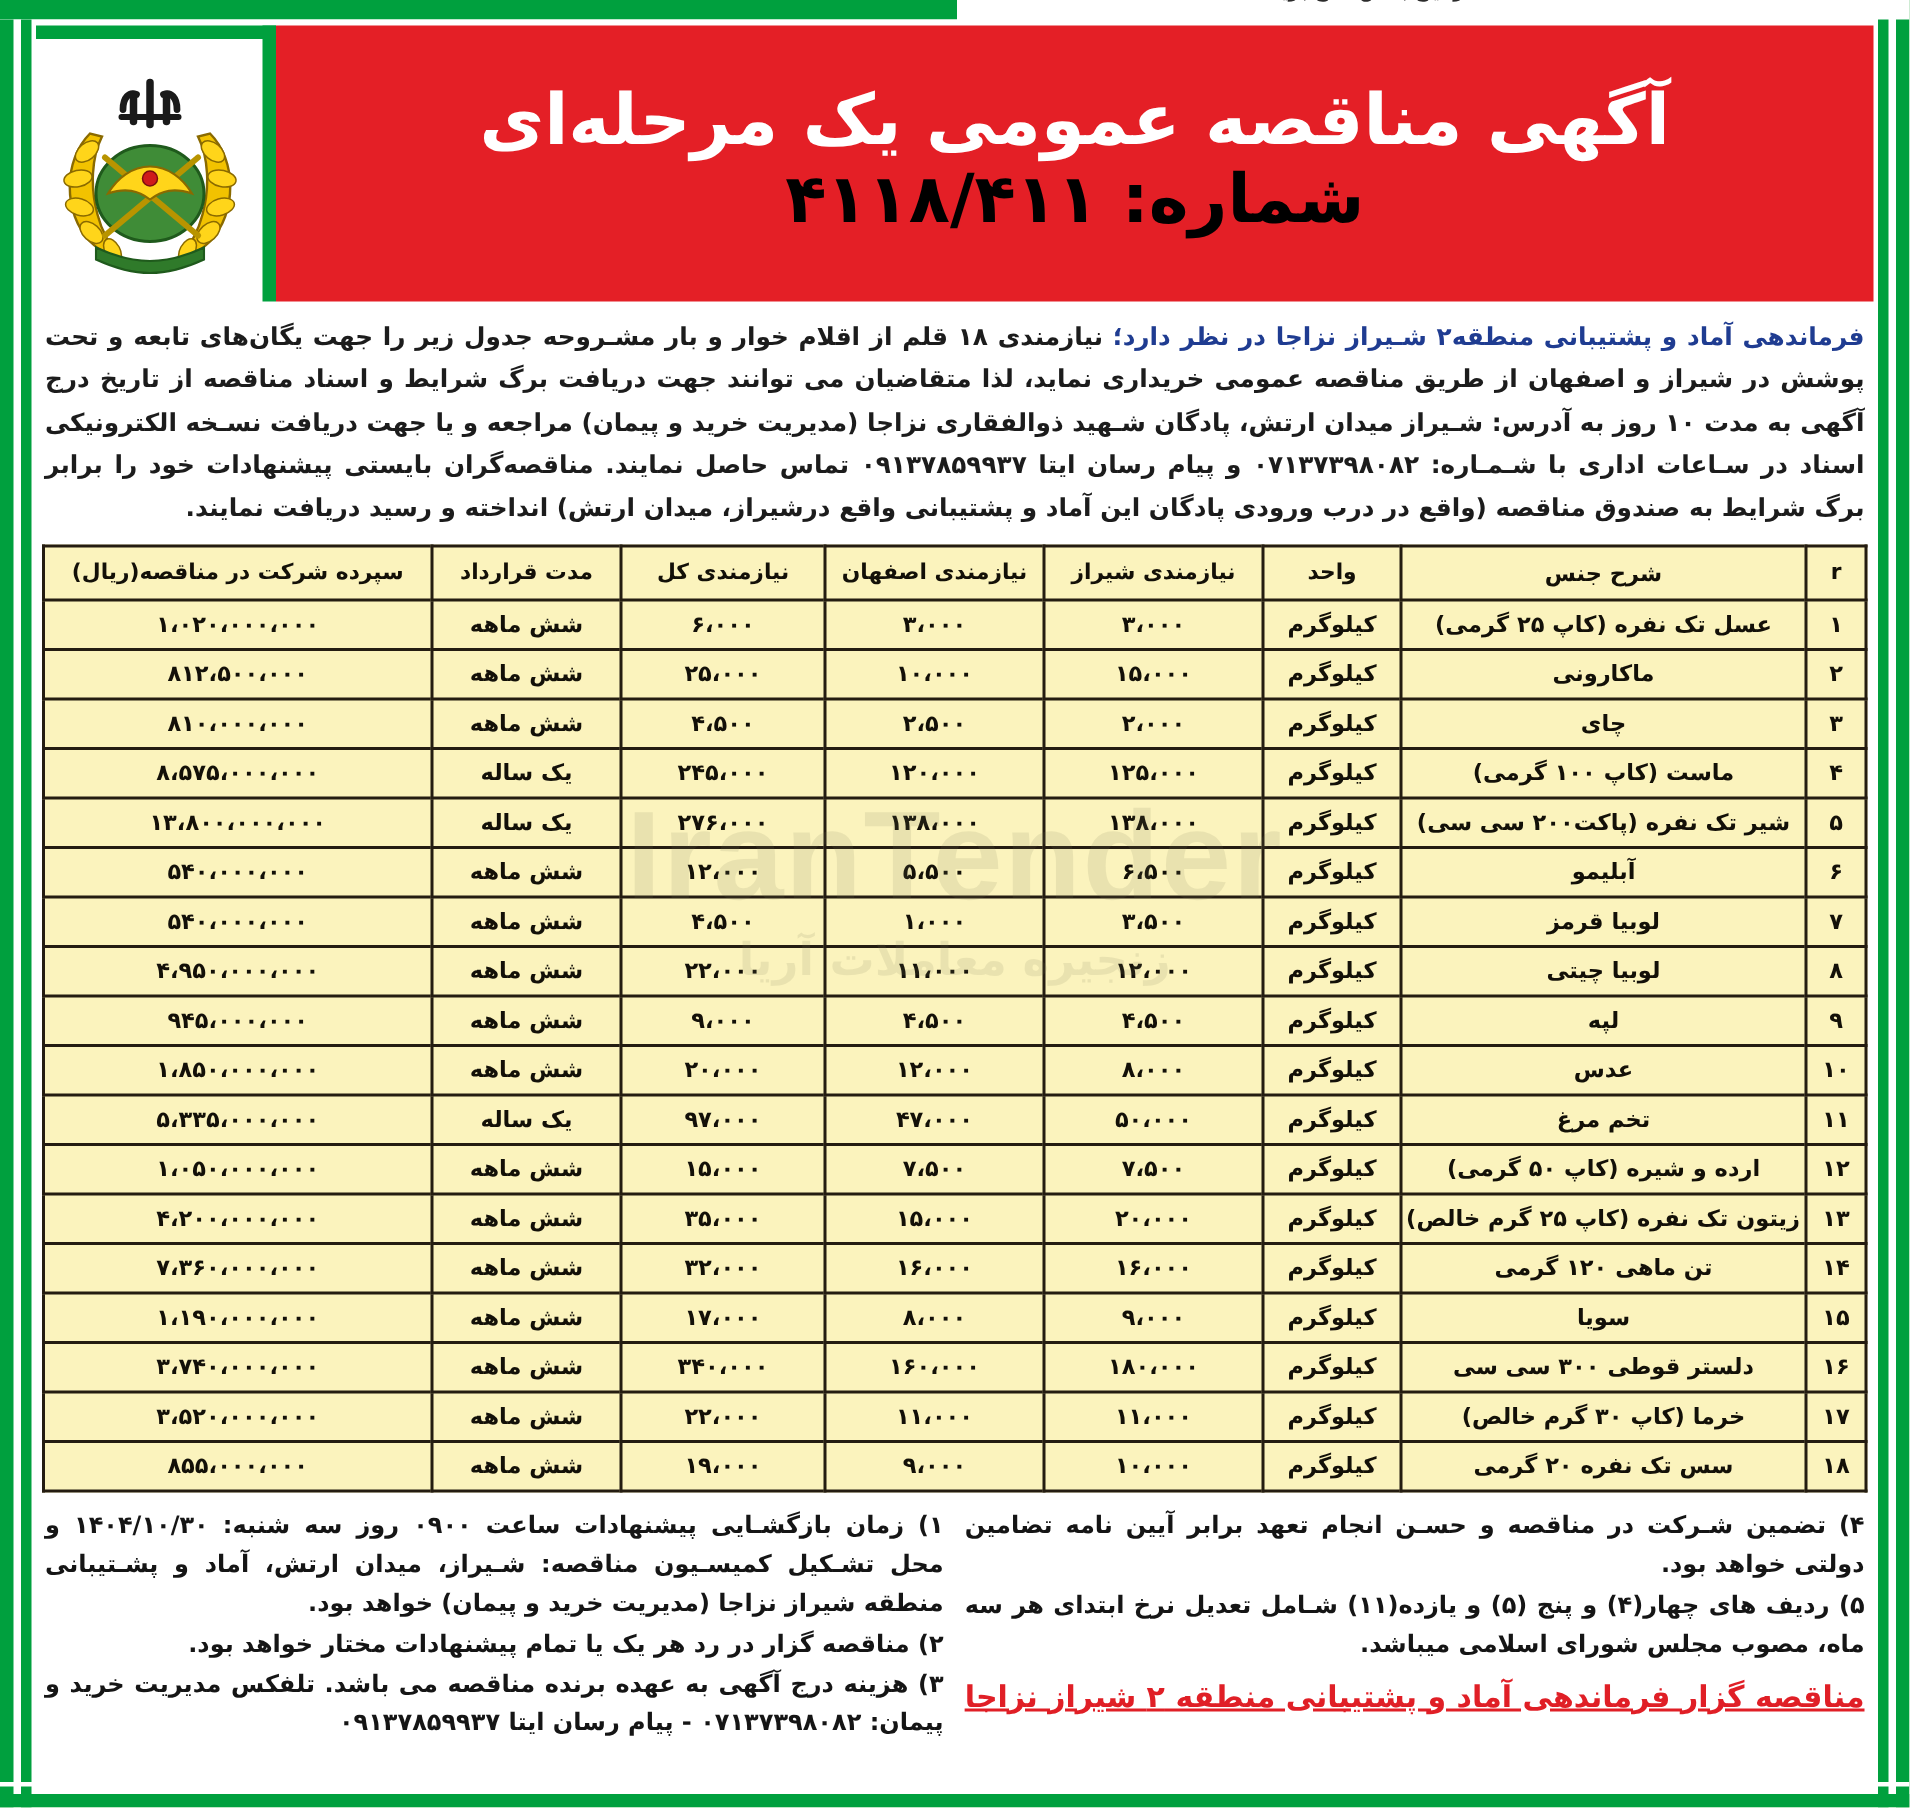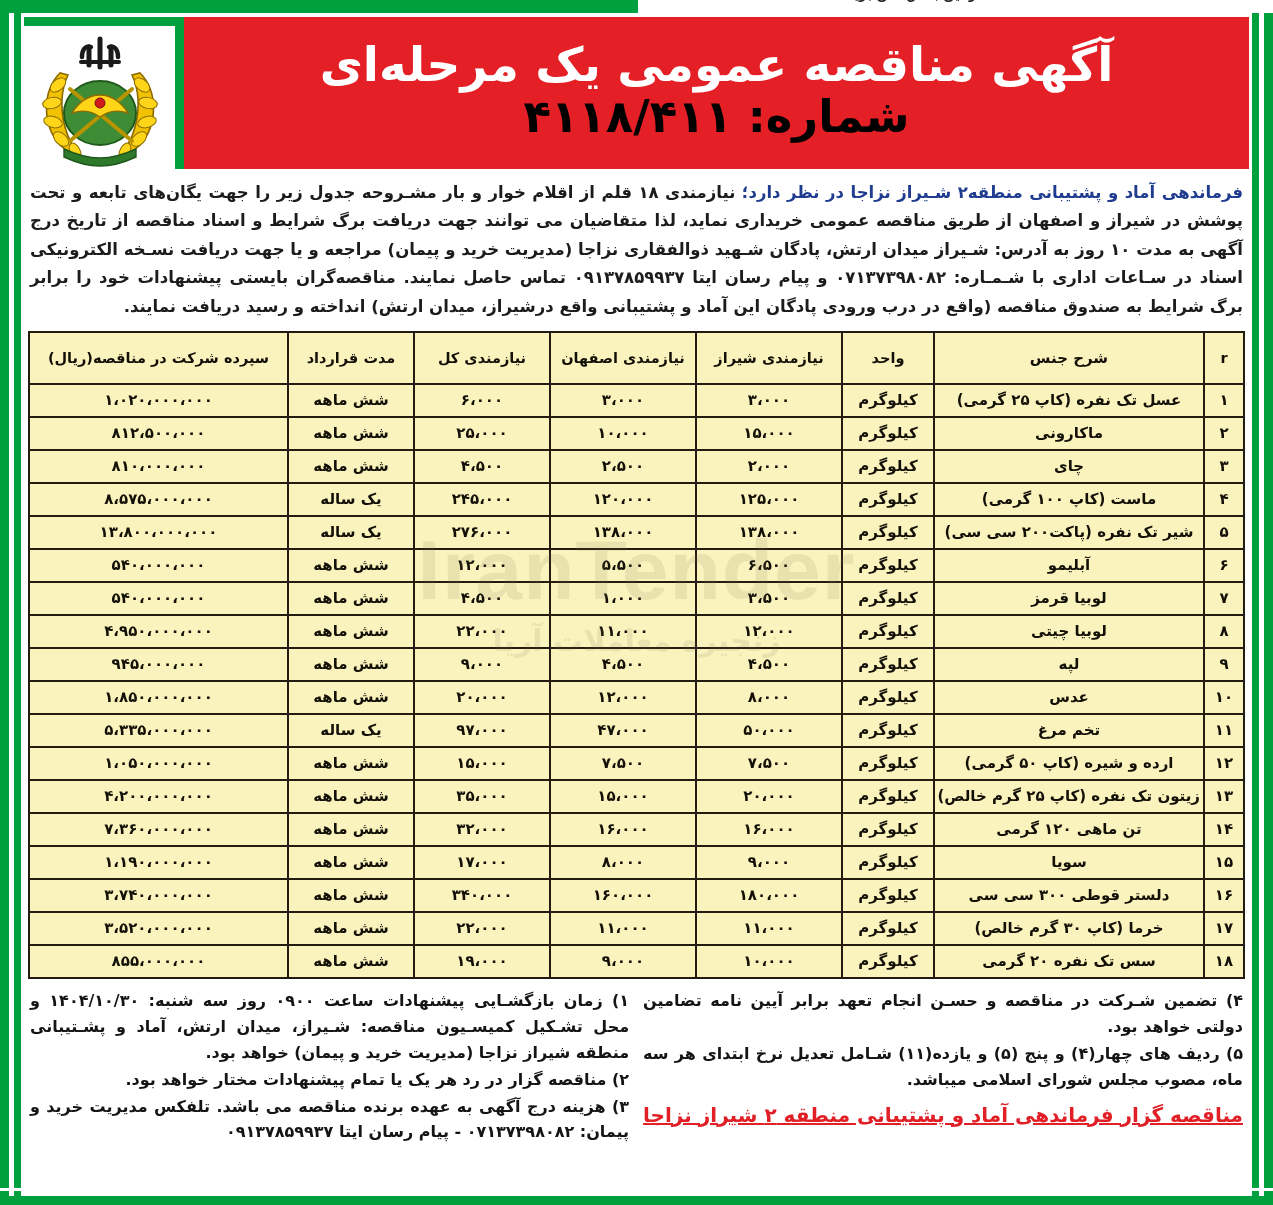--- a/index.html
+++ b/index.html
@@ -61,21 +61,21 @@
     position: absolute;
     left: 24px; right: 24px;
     top: 17px; bottom: 8px;
   }
 
   
   .header {
     display: flex;
     flex-direction: row-reverse;
     align-items: stretch;
-    height: 152px;
+    height: 184px;
     margin-bottom: 6px;
   }
   .emblem-box {
     width: 160px;
     flex: 0 0 160px;
     background: #ffffff;
     border-right: 9px solid #00a03e;
     border-top: 9px solid #00a03e;
     display: flex;
     align-items: center;
@@ -150,21 +150,21 @@
     font-weight: bold;
     color: #131008;
     height: 33px;
     padding: 1px 3px;
     font-size: 15px;
     white-space: nowrap;
     overflow: hidden;
   }
   table.tender th {
     font-size: 14.5px;
-    height: 52px;
+    height: 36px;
   }
   table.tender td.desc, table.tender th.desc {
     font-size: 15px;
     margin-left: 44px;
   }
   .col-r      { width: 40px; }
   .col-desc   { width: 270px; }
   .col-unit   { width: 92px; }
   .col-shiraz { width: 146px; }
   .col-isf    { width: 146px; }

